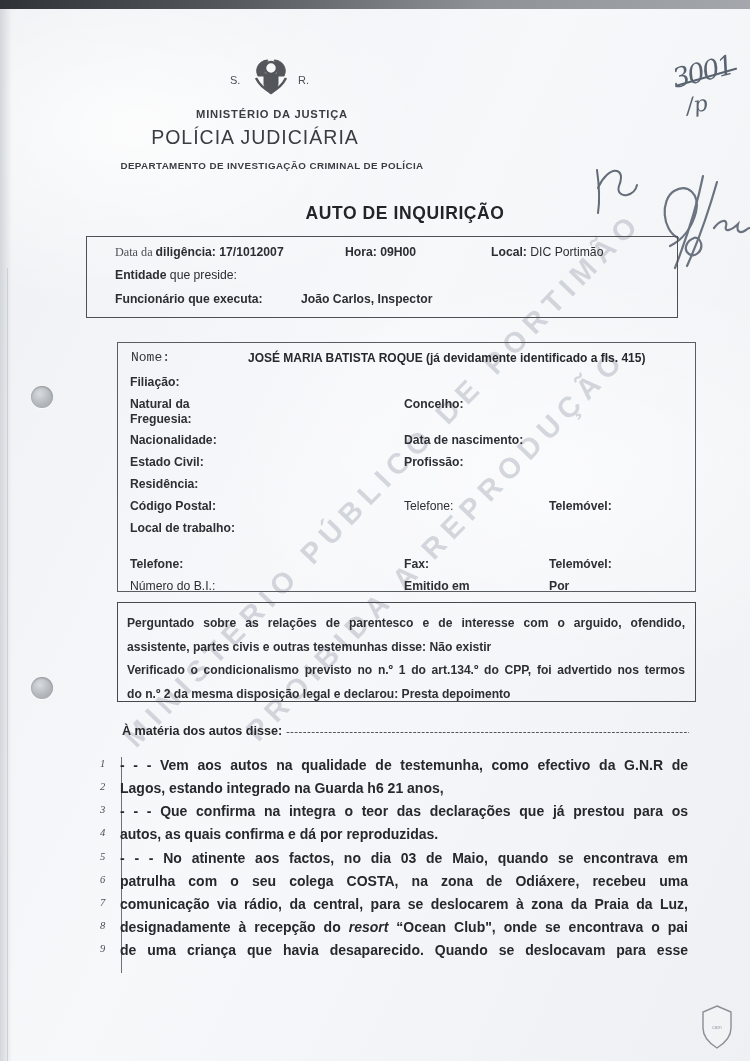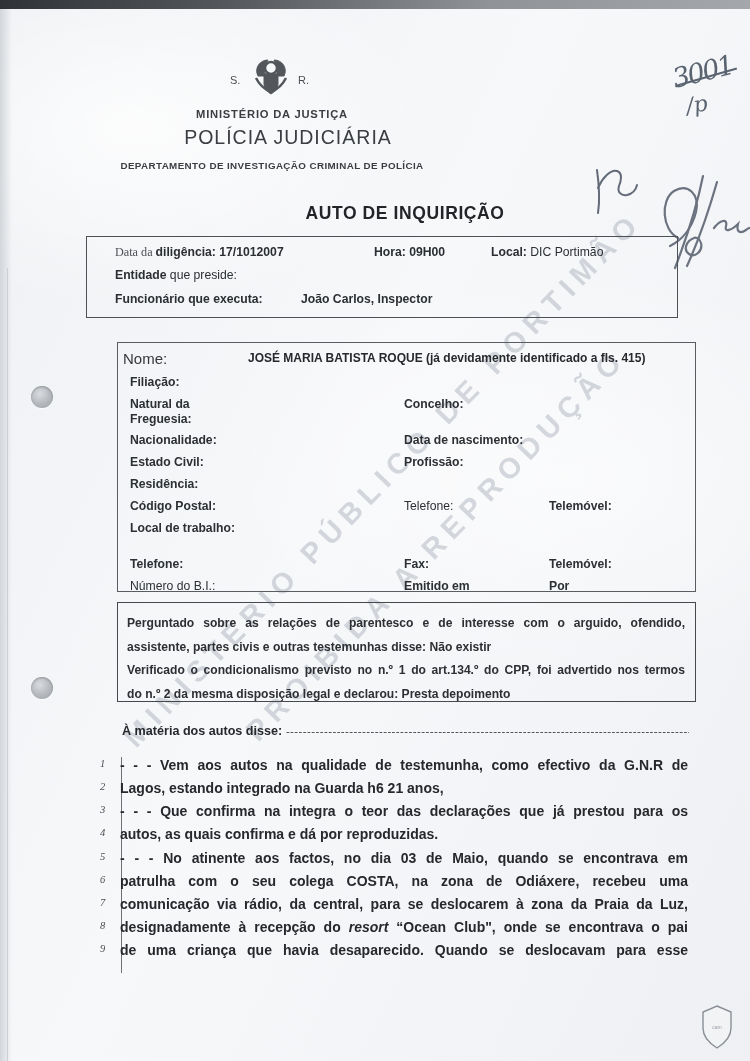--- a/index.html
+++ b/index.html
@@ -20,21 +20,21 @@
     background:linear-gradient(to right,#d3d6da,rgba(211,214,218,0));}
   .left-line{left:7px;top:268px;width:1px;height:793px;background:#ccd0d5;}
   .hole{width:22px;height:22px;border-radius:50%;
     background:radial-gradient(circle at 40% 35%,#d9dcdf 0%,#b4b8bd 55%,#9fa4aa 100%);
     box-shadow:inset 0 1px 2px rgba(0,0,0,.25), 0 1px 1px rgba(255,255,255,.8);}
   
   .hdr-s{left:230px;top:74px;font-size:11px;color:#4c5055;}
   .hdr-r{left:298px;top:74px;font-size:11px;color:#4c5055;}
   .ministry{left:122px;top:108px;width:300px;text-align:center;font-size:11.2px;
     letter-spacing:.8px;color:#3a3d42;font-weight:bold;}
-  .org{left:113px;top:126px;width:350px;text-align:center;font-size:19.5px;
+  .org{left:80px;top:126px;width:350px;text-align:center;font-size:19.5px;
     letter-spacing:1px;color:#3a3d42;}
   .dept{left:112px;top:160px;width:320px;text-align:center;font-size:9.8px;
     letter-spacing:.4px;color:#3a3d42;font-weight:bold;}
   .case-block{left:463px;top:90px;font-size:11.6px;line-height:18px;color:#2d3035;font-weight:bold;}
   .case-block .val{font-weight:normal;}
   .title{left:255px;top:203px;width:300px;text-align:center;font-size:17.5px;
     font-weight:bold;letter-spacing:.6px;color:#222428;}
   
   .boxA{left:86px;top:236px;width:590px;height:80px;border:1.3px solid #4d5055;}
   .boxB{left:117px;top:342px;width:577px;height:248px;border:1.2px solid #595d62;}
@@ -44,21 +44,21 @@
   .serif{font-family:"Liberation Serif",serif;color:#4c4f55;}
   
   .wrows{position:absolute;left:117px;top:346px;width:568px;}
   .wrow{position:relative;height:22px;}
   .wrow.tall{height:36px;padding-left:16px;}
   .wcell{position:absolute;top:3px;font-size:12.2px;color:#2c2f33;white-space:nowrap;}
   .wcell.wrap{white-space:normal;width:110px;line-height:15px;}
   .wcell.c1{left:13px;}
   .wcell.c2{left:287px;}
   .wcell.c3{left:432px;}
-  .nome-label{left:123px;top:350px;font-family:Liberation Sans, sans-serif;font-size:15px;color:#34373c;}
+  .nome-label{left:131px;top:350px;font-family:Liberation Mono, monospace;font-size:13px;color:#34373c;}
   .nome-value{left:248px;top:351px;font-size:12px;font-weight:bold;color:#26282c;white-space:nowrap;}
   
   .adv{left:127px;top:612px;width:558px;}
   .adv-line{font-size:12.1px;line-height:23.6px;font-weight:600;color:#2d2f33;}
   .jl{text-align:justify;text-align-last:justify;}
   
   .materia{left:122px;top:721px;width:567px;white-space:nowrap;overflow:hidden;}
   .materia .lab{font-size:12.6px;font-weight:bold;color:#26282c;}
   .materia .dash{font-size:11.5px;letter-spacing:.4px;color:#3a3d41;}
   
@@ -131,21 +131,21 @@
       <path d="M703 176 C697 206 685 242 675 268"></path>
       <path d="M717 182 C709 210 697 244 687 266"></path>
       <path d="M694 238 C686 241 683 250 689 254 C695 258 703 251 701 243 C700 238 695 237 694 238"></path>
       <path d="M714 228 C720 220 728 218 726 226 C724 233 732 230 738 224 C736 232 740 234 746 230 C749 227 753 227 755 231"></path>
     </g>
   </svg>
 
   <div class="abs boxA">
     <div class="mrow" style="top:8px;">
       <span class="fld" style="left:28px;"><span class="serif">Data da </span><span class="b">diligência:</span> <span class="b">17/1012007</span></span>
-      <span class="fld" style="left:258px;margin-left:29px;"><span class="b">Hora:</span> <span class="b">09H00</span></span>
+      <span class="fld" style="left:258px;"><span class="b">Hora:</span> <span class="b">09H00</span></span>
       <span class="fld" style="left:404px;"><span class="b">Local:</span> <span>DIC Portimão</span></span>
     </div>
     <div class="mrow" style="top:31px;">
       <span class="fld" style="left:28px;"><span class="b">Entidade</span><span> que preside:</span></span>
     </div>
     <div class="mrow" style="top:55px;">
       <span class="fld b" style="left:28px;">Funcionário que executa:</span>
       <span class="fld b" style="left:214px;">João Carlos, Inspector</span>
     </div>
   </div>

